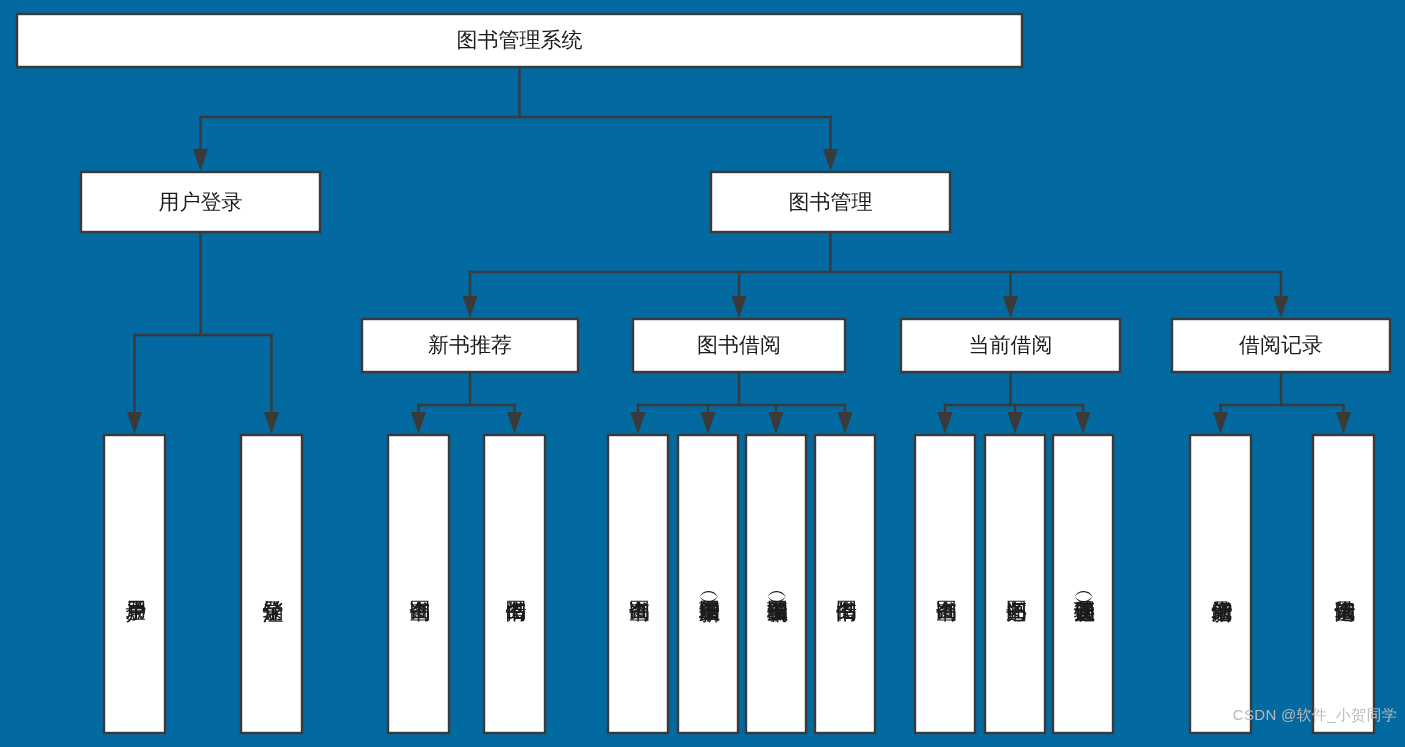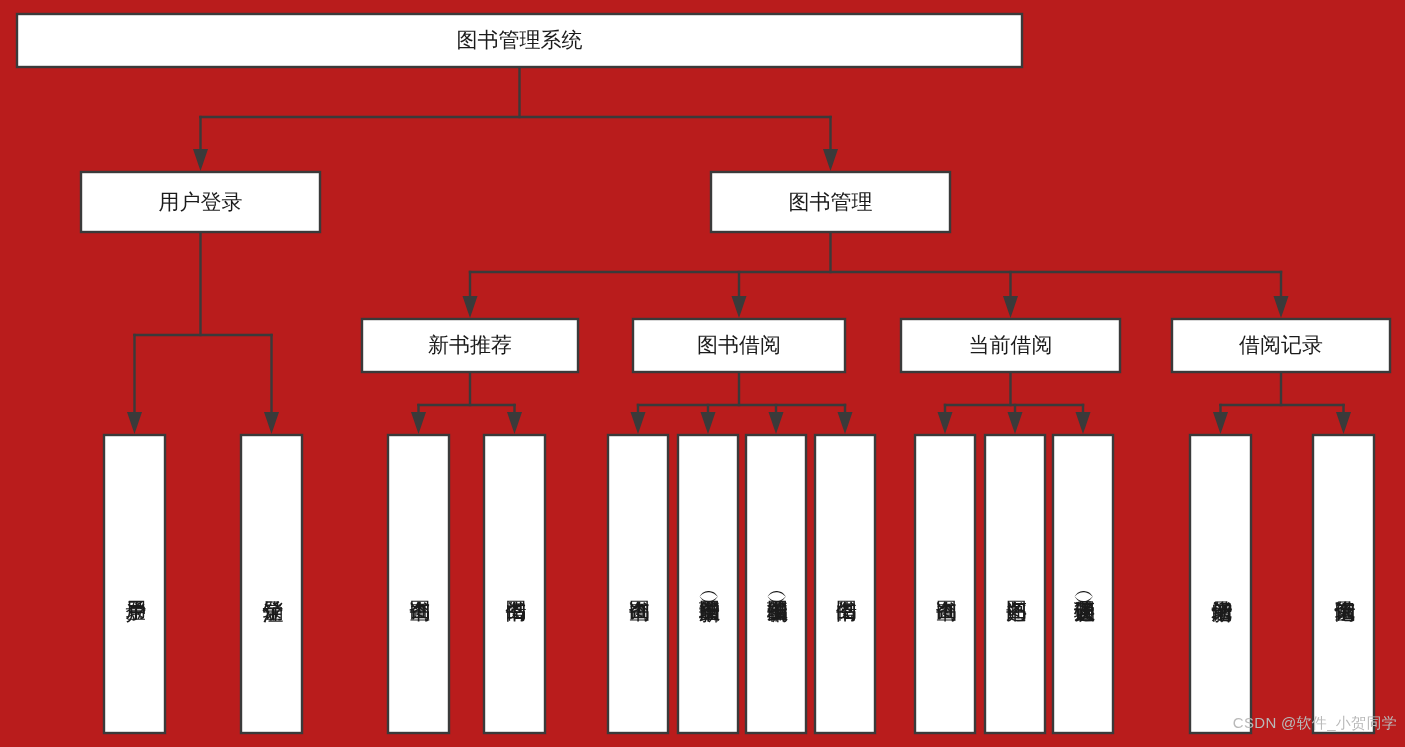--- a/index.html
+++ b/index.html
@@ -11,21 +11,21 @@
   body {
     width: 1405px;
     height: 747px;
     font-family: "Liberation Sans", "DejaVu Sans", sans-serif;
     overflow: hidden;
   }
   #diagram-root {
     position: relative;
     width: 1405px;
     height: 747px;
-    background: #b91c1c;
+    background: #0369a1;
     text-align: right;
   }
   svg.diagram-canvas {
     position: absolute;
     left: 0;
     top: 0;
     width: 1405px;
     height: 747px;
     display: block;
   }
@@ -55,21 +55,21 @@
   }
   .node-label.vertical {
     font-size: 21px;
     writing-mode: vertical-rl;
     text-orientation: upright;
     glyph-orientation-vertical: 0;
   }
   .watermark-text {
     position: absolute;
     right: 8px;
-    bottom: 14px;
+    bottom: 22px;
     font-family: "Liberation Sans", "DejaVu Sans", sans-serif;
     font-size: 15px;
     color: #b9b9b9;
     white-space: nowrap;
     pointer-events: none;
     letter-spacing: 0.3px;
   }
 </style>
 </head>
 <body>

